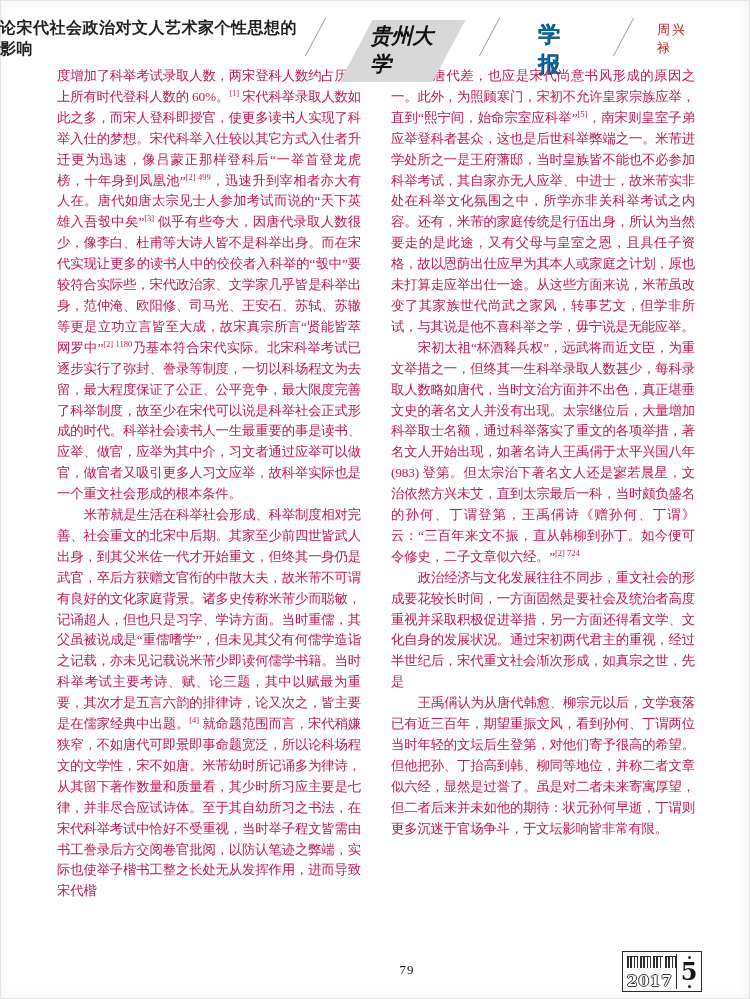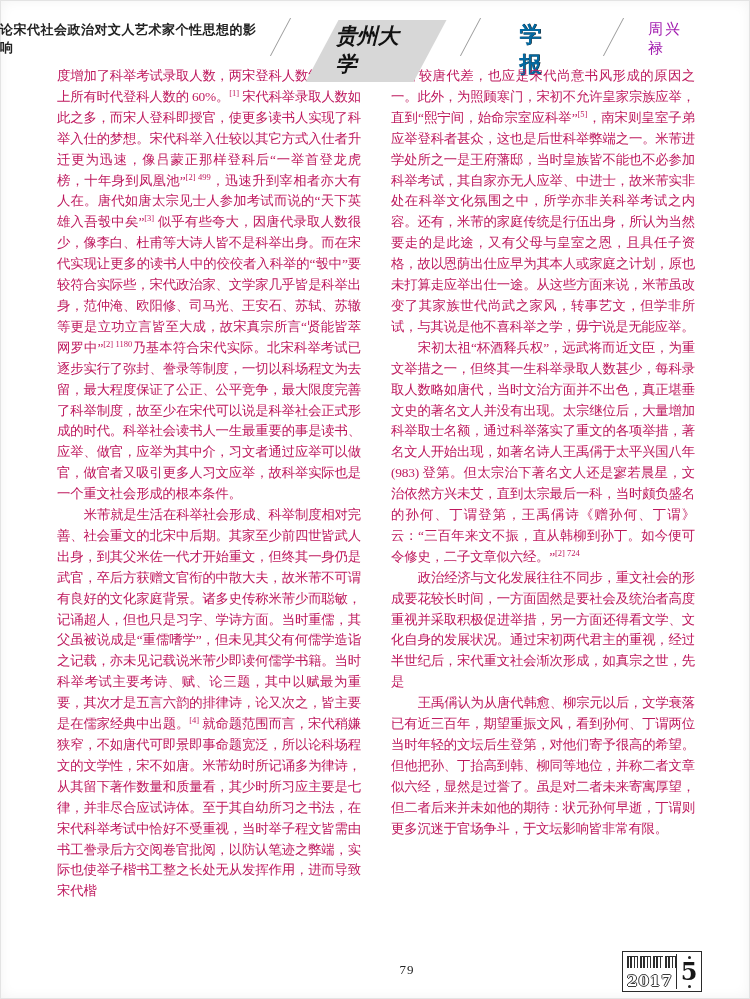--- a/index.html
+++ b/index.html
@@ -14,21 +14,21 @@
     box-shadow: inset 0 0 0 1px #e3e3e3, inset 0 0 14px rgba(0,0,0,0.06);
   }
 
   
   .hdr {
     position: absolute; top: 16px; left: 0; right: 52px; height: 46px;
     display: flex; align-items: center; justify-content: flex-end;
   }
   .running-title {
     font-family: "Liberation Sans", sans-serif;
-    font-weight: bold; font-size: 13px; color: #222;
+    font-weight: bold; font-size: 16px; color: #222;
     letter-spacing: 0.5px;
   }
   .logo-band {
     display: flex; align-items: flex-start; margin: 0 14px 0 10px;
     height: 42px; position: relative; gap: 37px;
   }
   .slash {
     display: inline-block; width: 1.5px; height: 38px;
     background: #9a9a9a; transform: skewX(-28deg); margin: 0 5px;
   }
@@ -43,21 +43,21 @@
     background: #d7d7d7; transform: skewX(-28deg);
   }
   .logo-xb {
     font-weight: bold; font-size: 22px; color: #0369a1;
     padding: 2px 6px; letter-spacing: 2px;
     font-family: "DejaVu Serif", serif;
     text-shadow: 0.5px 0 #0d0d0d;
   }
   .author {
     font-family: "Liberation Sans", sans-serif;
-    font-size: 15px; color: #a21caf; margin-left: 14px; letter-spacing: 2px;
+    font-size: 13px; color: #b91c1c; margin-left: 14px; letter-spacing: 2px;
   }
 
   
   .content {
     position: absolute; top: 66px; left: 57px; width: 638px; height: 868px;
     display: flex; gap: 30px; overflow: hidden;
   }
   .col { width: 304px; height: 100%; overflow: hidden; }
   .para {
     font-size: 13.4px; line-height: 20.9px; letter-spacing: -0.2px;

